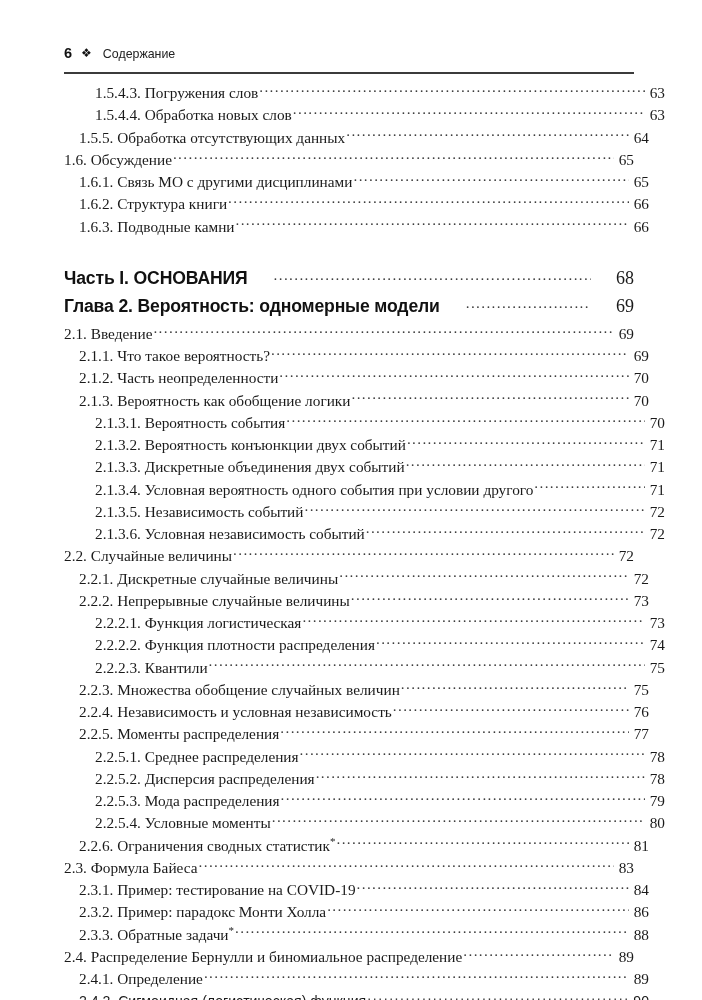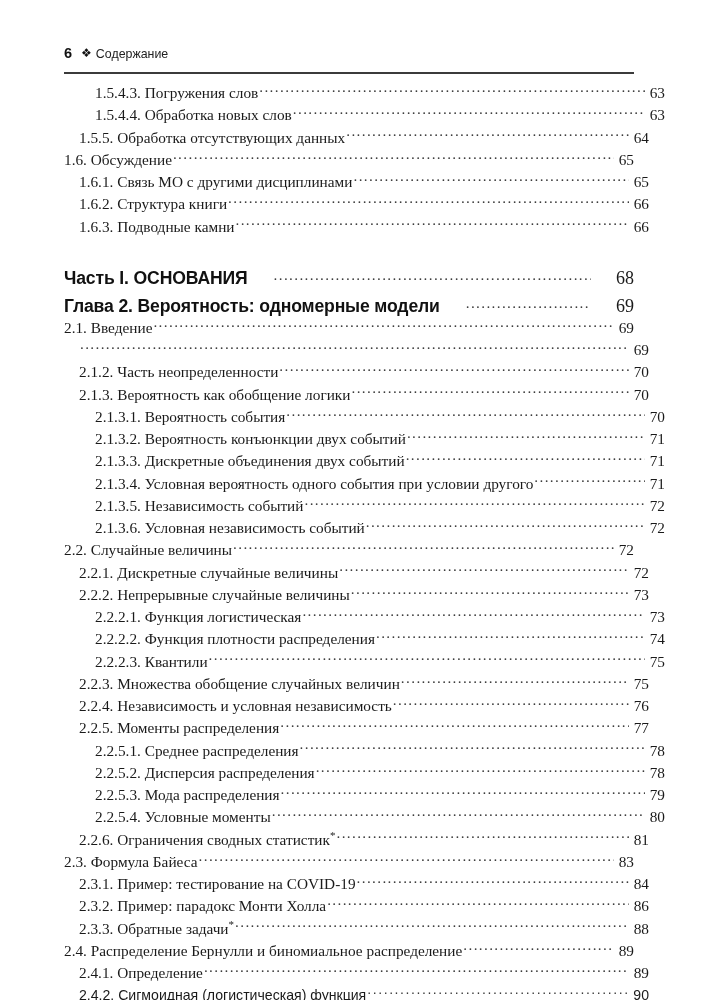--- a/index.html
+++ b/index.html
@@ -41,21 +41,21 @@
   }
   .runhead .floret {
     margin-left: 9px;
     font-size: 12px;
     color: #111;
     line-height: 1;
     position: relative;
     top: -1px;
   }
   .runhead .runtitle {
-    margin-left: 4px;
+    margin-left: 11px;
     font-size: 12.4px;
     color: #222;
   }
   .runrule {
     position: absolute;
     left: 64px;
     top: 72px;
     width: 570px;
     height: 1.6px;
     background: #3b3b3b;
@@ -153,21 +153,21 @@
     flex: 0 0 auto;
     font-family: "Liberation Serif", serif;
     font-weight: normal;
     font-size: 18px;
     text-align: right;
     color: #1a1a1a;
   }
 
   .gap-before-part { margin-top: 30px; }
   .heading.part { margin-bottom: 7px; }
-  .heading.chapter { margin-bottom: 0; }
+  .heading.chapter { margin-bottom: 6px; }
 
   .sup { font-size: 0.72em; vertical-align: super; line-height: 0; }
 </style>
 </head>
 <body>
 
 <div class="page">
 
   <div class="runhead">
     <span class="folio">6</span>
@@ -228,20 +228,21 @@
       </div>
     </div>
 
     <div id="group-chapter2">
         <div class="entry lvl1">
           <span class="title">2.1. Введение</span>
           <span class="leader"></span>
           <span class="pageno">69</span>
         </div>
         <div class="entry lvl2">
+          <span class="title">2.1.1. Что такое вероятность?</span>
           <span class="leader"></span>
           <span class="pageno">69</span>
         </div>
         <div class="entry lvl2">
           <span class="title">2.1.2. Часть неопределенности</span>
           <span class="leader"></span>
           <span class="pageno">70</span>
         </div>
         <div class="entry lvl2">
           <span class="title">2.1.3. Вероятность как обобщение логики</span>

